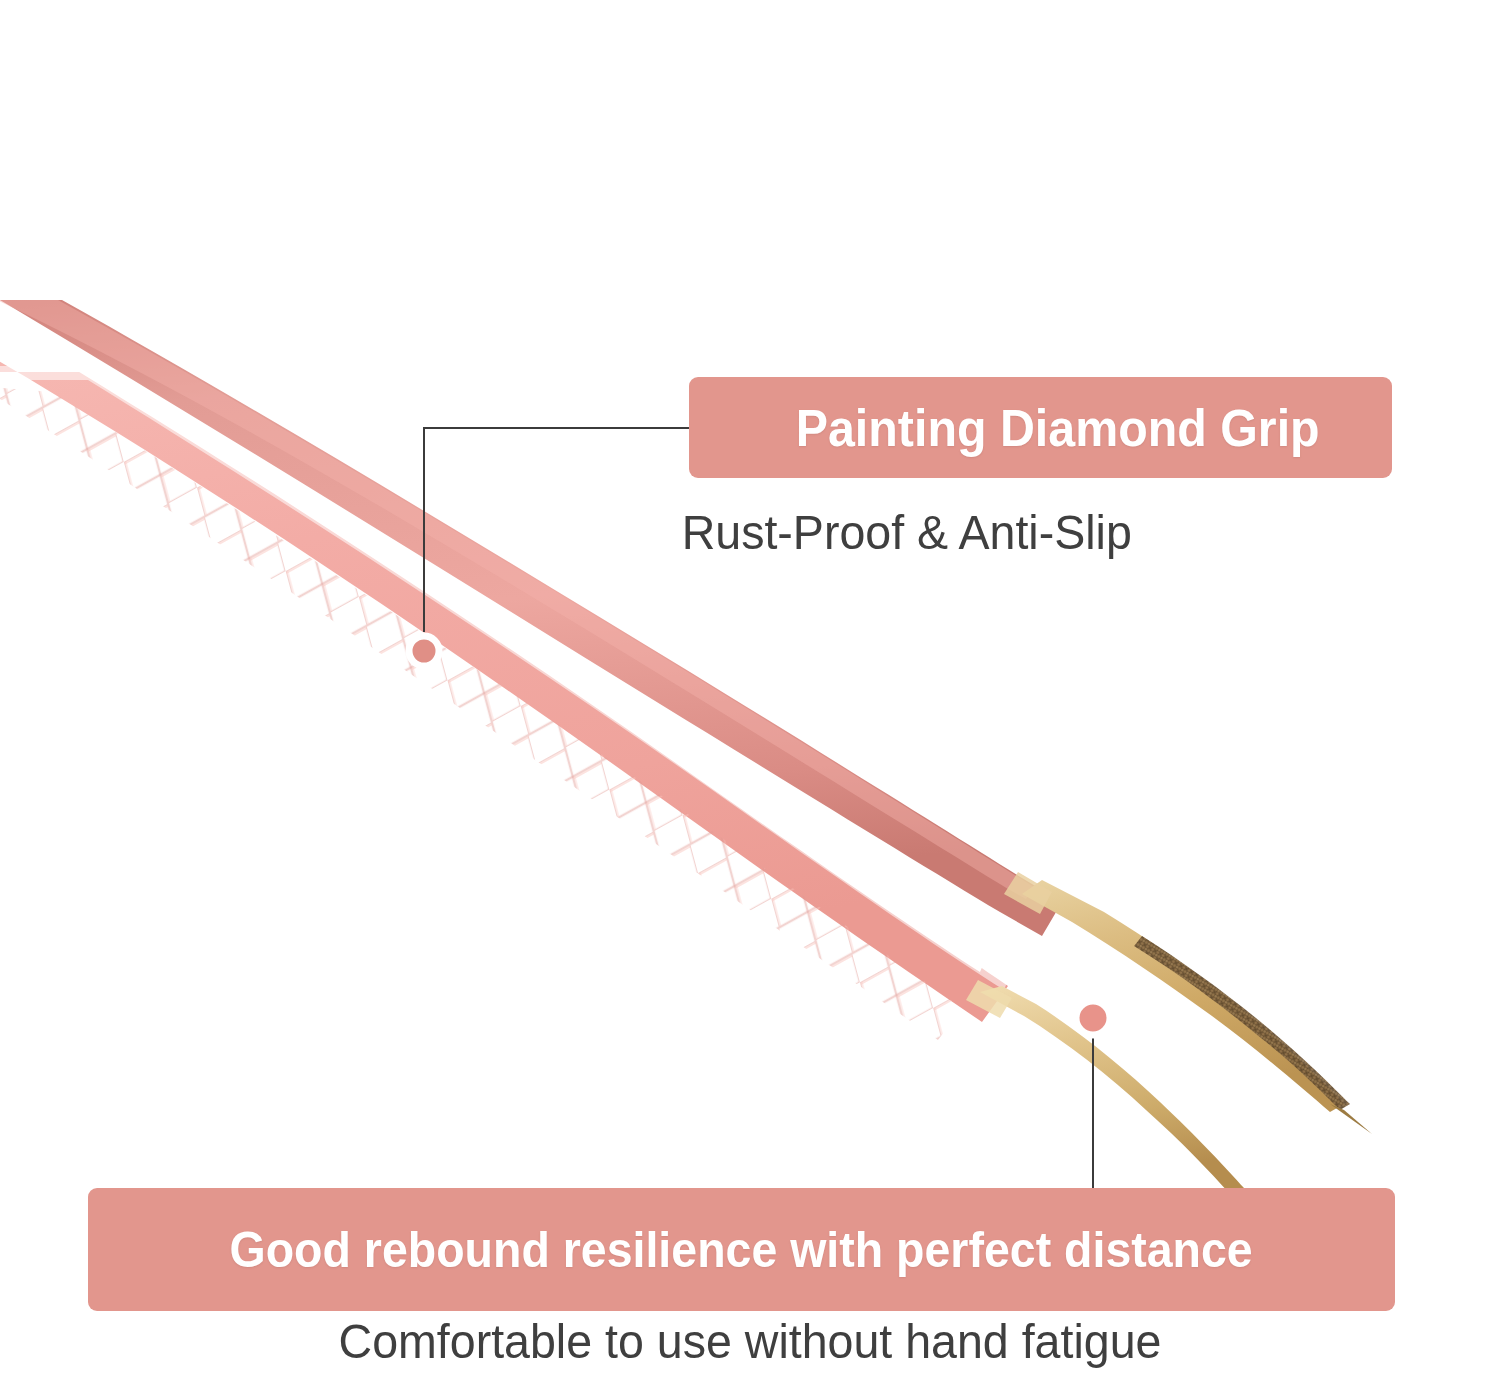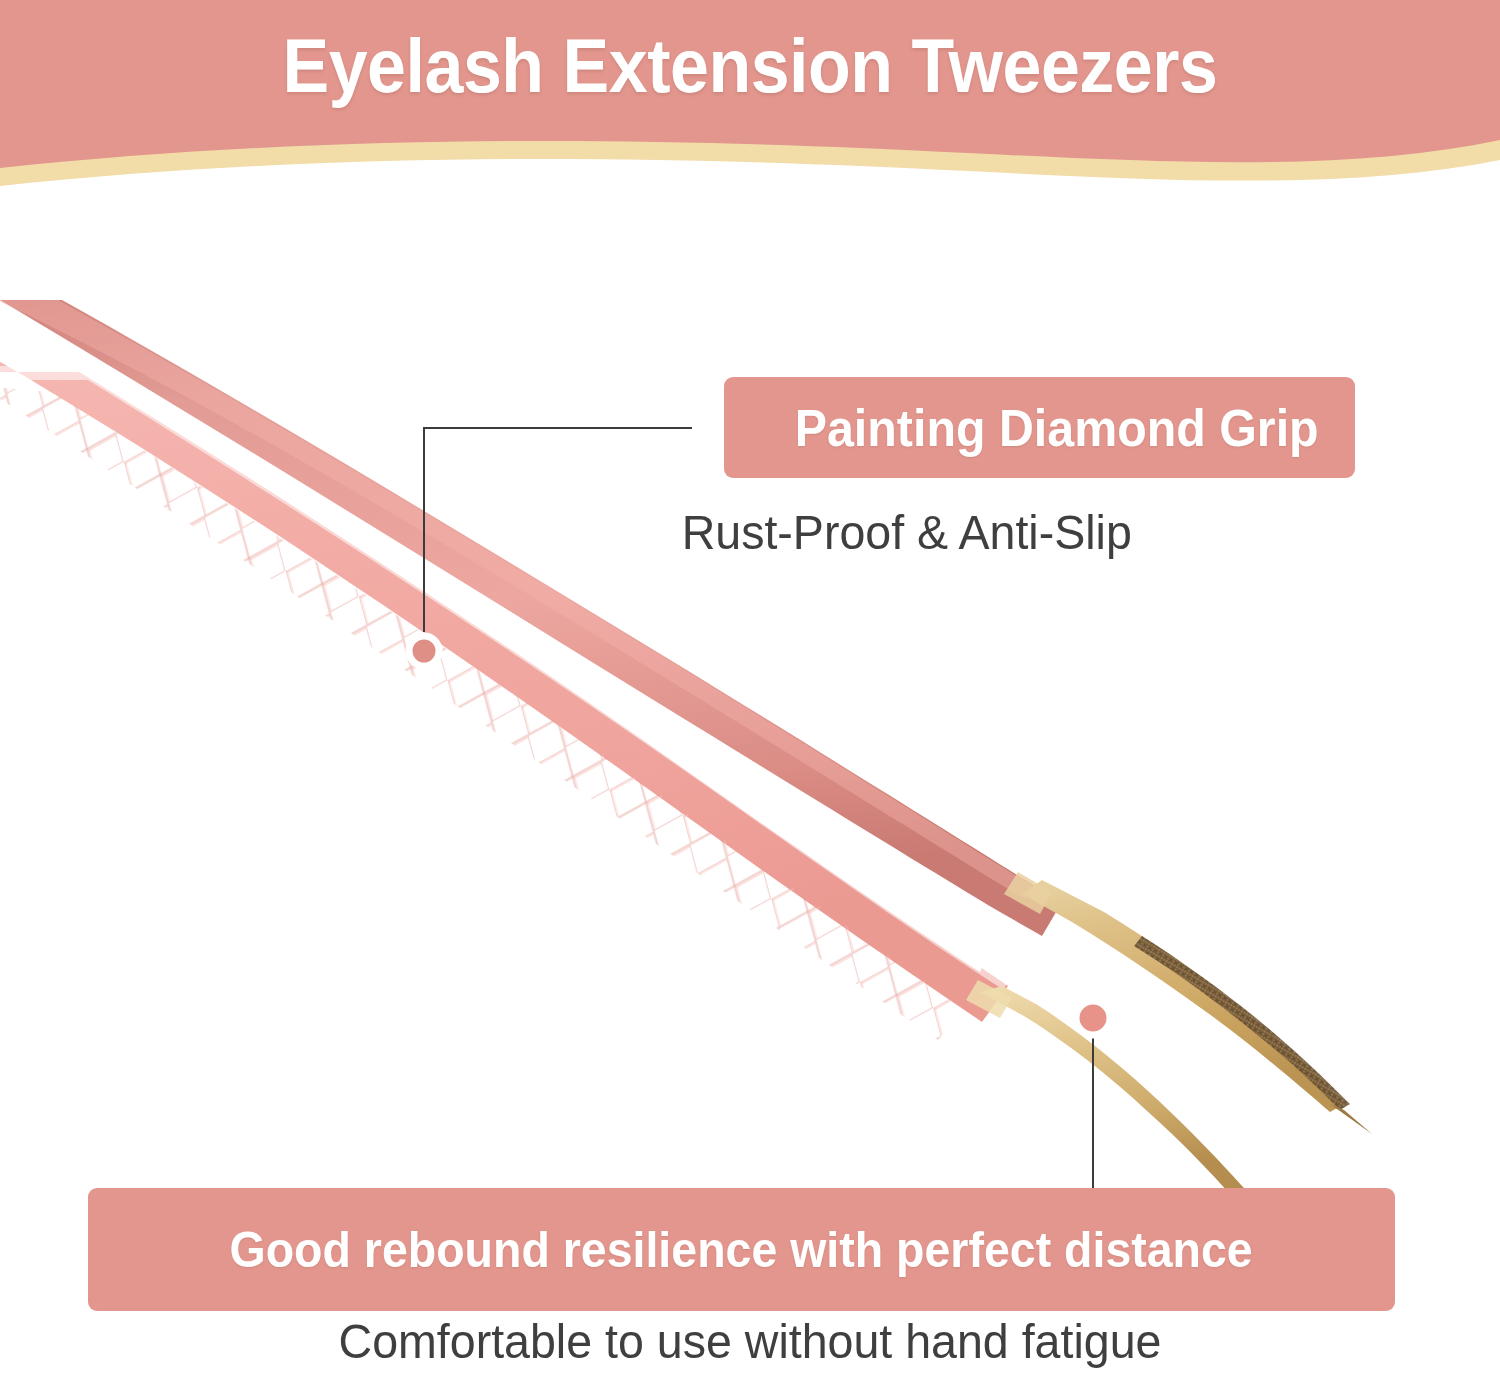--- a/index.html
+++ b/index.html
@@ -77,23 +77,23 @@
   .callout-sub {
     position: absolute;
     font-family: "Liberation Sans", "DejaVu Sans", sans-serif;
     font-weight: 400;
     color: #3f3f3f;
     white-space: nowrap;
     transform: scaleX(0.95);
   }
 
   #callout-grip-badge {
-    left: 724px;
+    left: 689px;
     top: 377px;
-    width: 631px;
+    width: 703px;
     height: 101px;
     padding-left: 35px;
   }
   #callout-grip-badge .callout-badge-text {
     font-size: 52px;
   }
   #callout-grip-sub {
     left: 0;
     top: 504px;
     width: 1500px;
@@ -289,33 +289,20 @@
                L 980,992 Z" fill="url(#goldGrad2)"></path>
 
       <path d="M 1230,1194 L 1262,1218 L 1240,1192 Z" fill="#a9863f"></path>
 
       <path d="M 1018,872 L 1052,892 L 1040,914 L 1004,894 Z" fill="#e9d0a0" opacity="0.85"></path>
 
       <path d="M 978,980 L 1012,998 L 1000,1018 L 966,1000 Z" fill="#efdcad" opacity="0.85"></path>
     </svg>
   </div>
 
-  <div class="header-banner">
-    <svg width="1500" height="205" viewBox="0 0 1500 205" xmlns="http://www.w3.org/2000/svg">
-
-      <path d="M0,0 L1500,0 L1500,160
-               C1320,196 1100,176 860,166
-               C620,156 320,152 0,186 Z" fill="#f2dca8"></path>
-
-      <path d="M0,0 L1500,0 L1500,140
-               C1320,178 1100,158 860,148
-               C620,138 320,134 0,168 Z" fill="#e2968d"></path>
-    </svg>
-    <div class="header-title">Eyelash Extension Tweezers</div>
-  </div>
 
   <div class="leader-layer">
     <svg width="1500" height="1379" viewBox="0 0 1500 1379" xmlns="http://www.w3.org/2000/svg">
 
       <path d="M 692,428 L 424,428 L 424,632" fill="none" stroke="#3b3b3b" stroke-width="2"></path>
 
       <circle cx="424" cy="651" r="15" fill="#e08f86" stroke="#ffffff" stroke-width="7"></circle>
 
       <path d="M 1093,1038 L 1093,1188" fill="none" stroke="#3b3b3b" stroke-width="2"></path>
 

